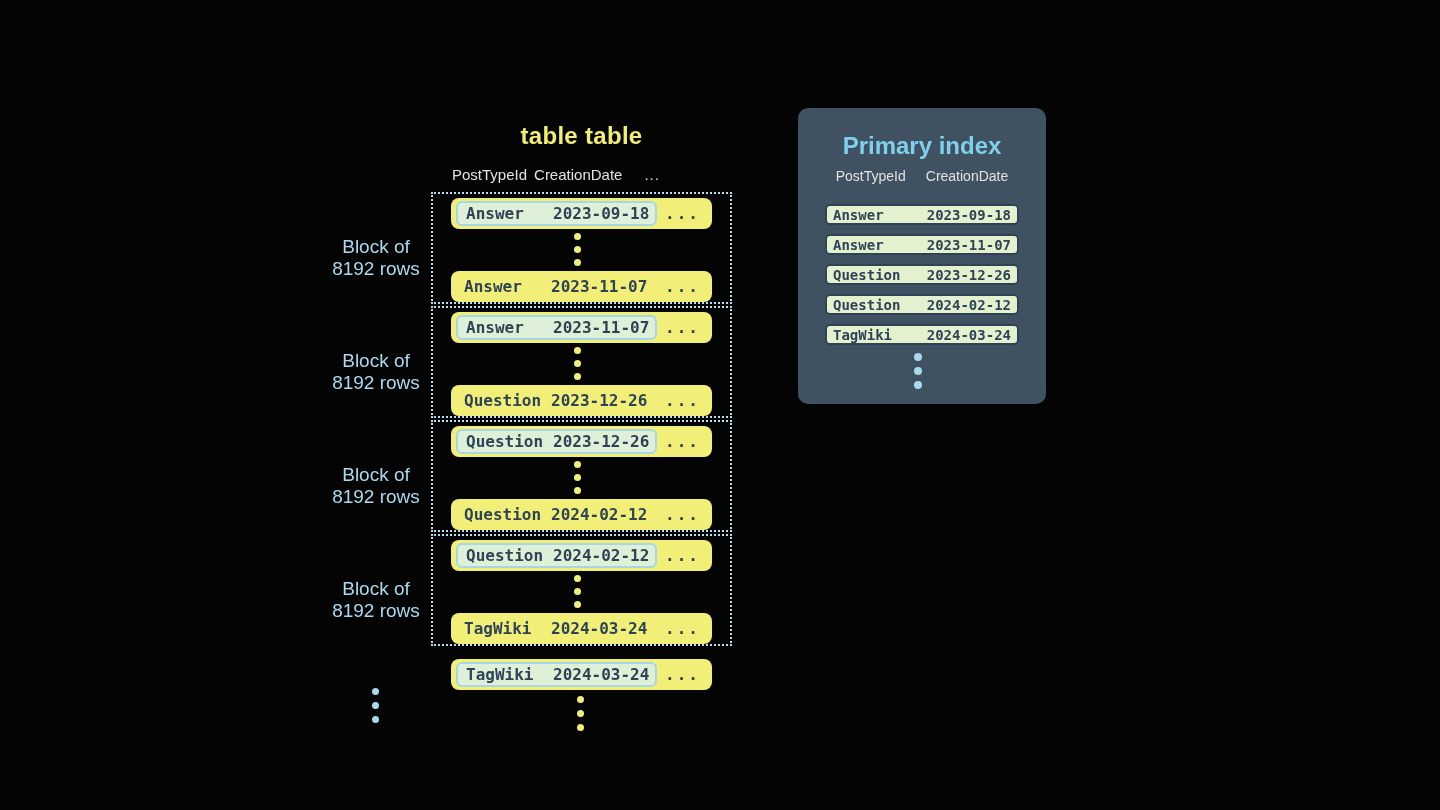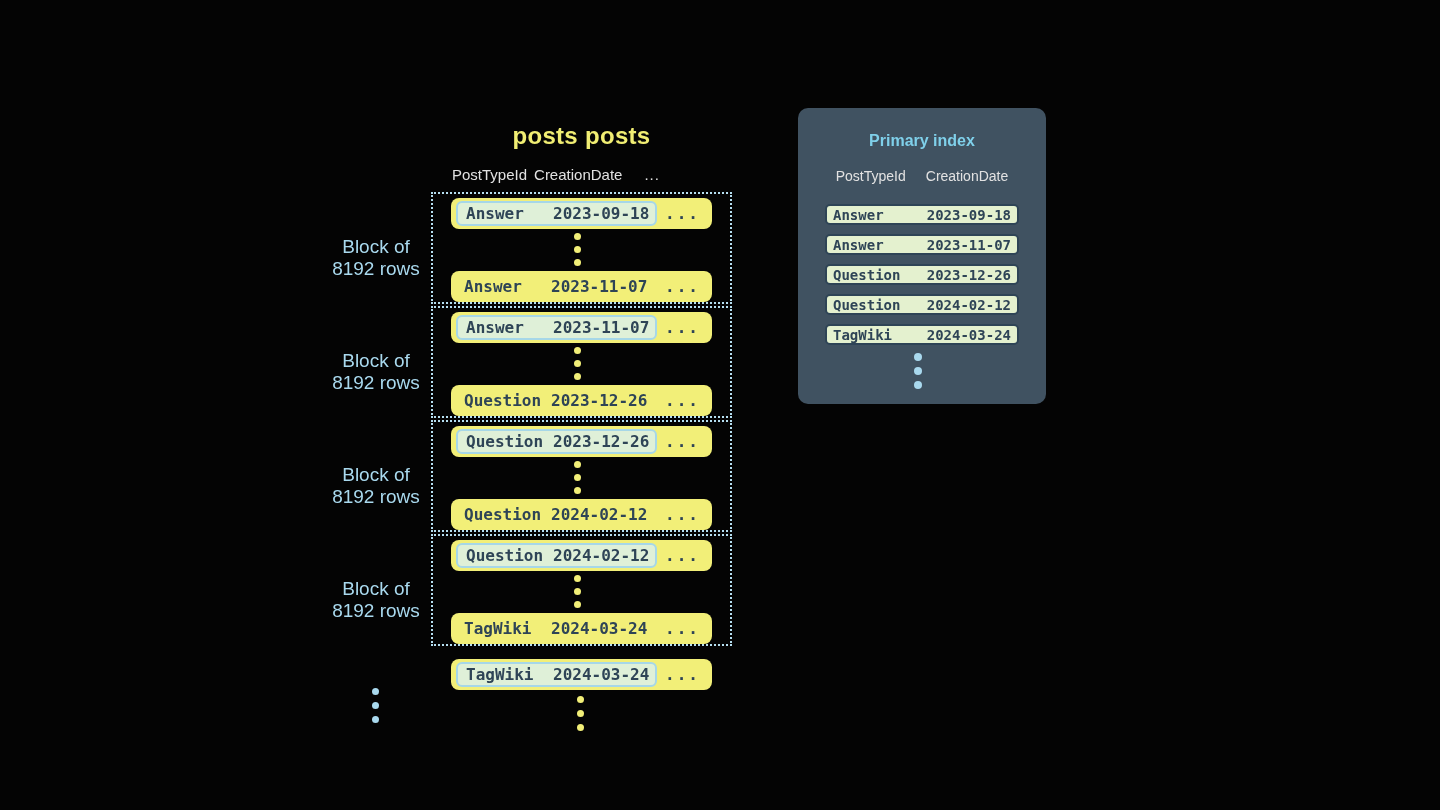--- a/index.html
+++ b/index.html
@@ -43,35 +43,35 @@
 
   .vdots{position:absolute;display:flex;flex-direction:column;gap:6px;align-items:center}
   .vdots i{display:block;width:7px;height:7px;border-radius:50%}
   .vdots.yellow i{background:var(--row-yellow)}
   .vdots.blue i{background:var(--label-blue)}
   .vdots.big i{width:8px;height:8px}
 
   .panel{position:absolute;left:798px;top:108px;width:248px;height:296px;
     background:var(--panel-bg);border-radius:10px}
   .panel-title{position:absolute;top:24px;width:100%;text-align:center;
-    color:var(--panel-title-blue);font-size:16px;font-weight:bold}
+    color:var(--panel-title-blue);font-size:24px;font-weight:bold}
   .panel-header{position:absolute;top:168px;left:798px;width:248px;display:flex;
     justify-content:center;gap:20px;color:var(--header-text);font-size:14px}
   .irow{position:absolute;left:27px;width:194px;height:21px;background:var(--index-row-bg);
     border:2px solid var(--index-row-border);border-radius:5px;display:flex;
     justify-content:space-between;align-items:center;padding:0 6px;
     color:var(--row-text);font-weight:bold;font-size:14px;
     font-family:"DejaVu Sans Mono",monospace}
 </style>
 </head>
 <body>
 
 <div class="stage">
 
-  <div class="posts-title">posts posts</div>
+  <div class="posts-title">table table</div>
   <div class="col-header mono">
     <span class="ph-type">PostTypeId</span>
     <span class="ph-date">CreationDate</span>
     <span class="ph-ell">...</span>
   </div>
 
   <div class="block-label" style="top:236px">
     <div>Block of</div>
     <div>8192 rows</div>
   </div>

